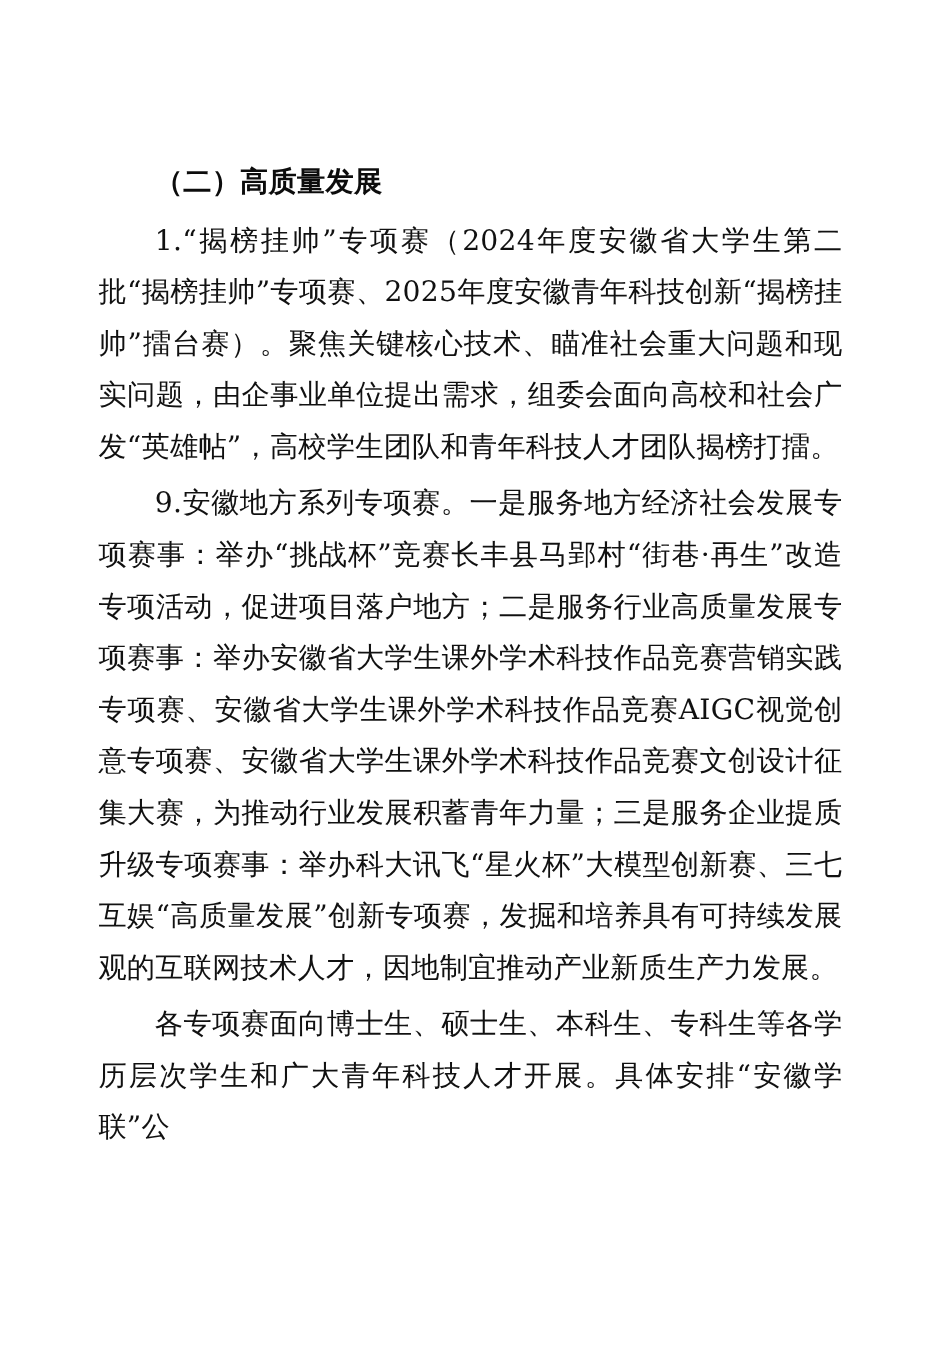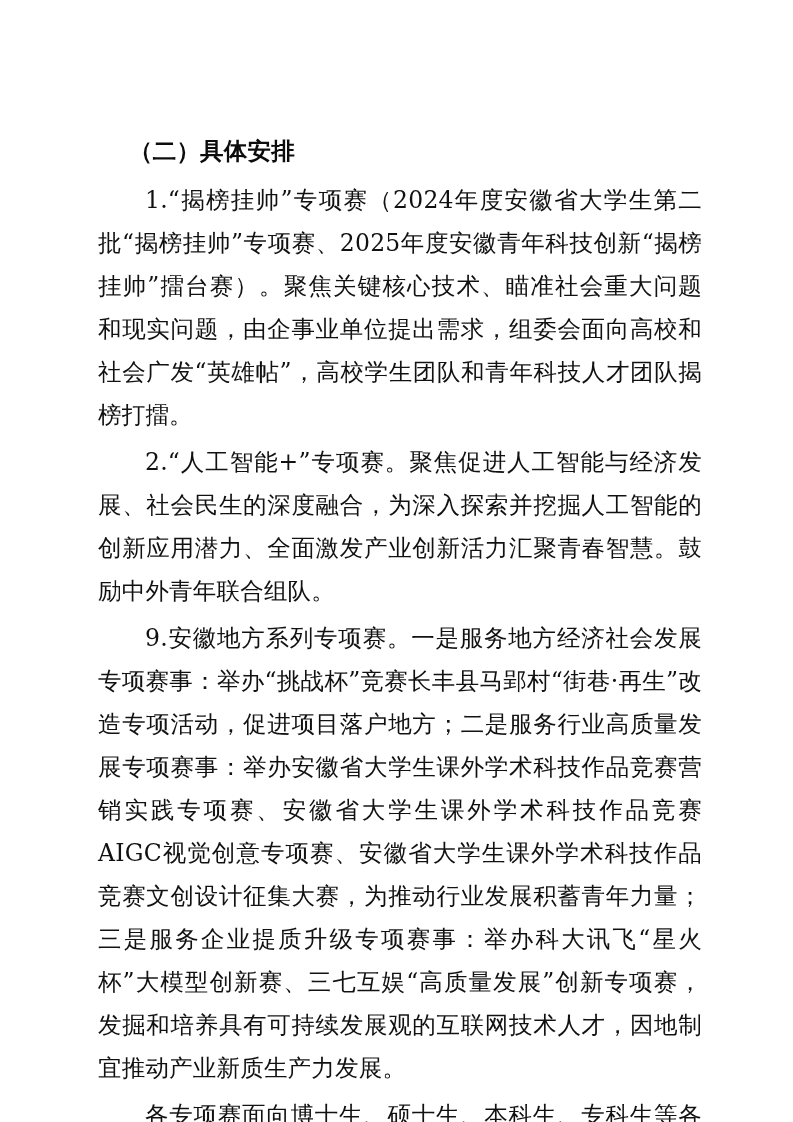--- a/index.html
+++ b/index.html
@@ -18,21 +18,21 @@
     position: relative;
     width: 793px;
     height: 1122px;
     box-sizing: border-box;
     padding: 130px 72px 60px 82px;
   }
   .doc-body {
     width: 620px;
   }
   p.para {
-    margin: 0 0 4px 16px;
+    margin: 0 0 4px 0;
     font-size: 23.5px;
     line-height: 43px;
     text-align: justify;
     text-justify: inter-ideograph;
     text-indent: 2em;
     letter-spacing: 0.2px;
     font-family: "DejaVu Serif", "Liberation Serif", serif;
     font-weight: 500;
     color: #111111;
   }
@@ -48,19 +48,18 @@
   }
   p.para:last-child {
     margin-bottom: 0;
   }
 </style>
 </head>
 <body>
 
 <div class="page">
   <div class="doc-body">
-    <p class="heading">（二）具体安排</p>
+    <p class="heading">（二）高质量发展</p>
     <p class="para">1.“揭榜挂帅”专项赛（2024年度安徽省大学生第二批“揭榜挂帅”专项赛、2025年度安徽青年科技创新“揭榜挂帅”擂台赛）。聚焦关键核心技术、瞄准社会重大问题和现实问题，由企事业单位提出需求，组委会面向高校和社会广发“英雄帖”，高校学生团队和青年科技人才团队揭榜打擂。</p>
-    <p class="para">2.“人工智能+”专项赛。聚焦促进人工智能与经济发展、社会民生的深度融合，为深入探索并挖掘人工智能的创新应用潜力、全面激发产业创新活力汇聚青春智慧。鼓励中外青年联合组队。</p>
     <p class="para">9.安徽地方系列专项赛。一是服务地方经济社会发展专项赛事：举办“挑战杯”竞赛长丰县马郢村“街巷·再生”改造专项活动，促进项目落户地方；二是服务行业高质量发展专项赛事：举办安徽省大学生课外学术科技作品竞赛营销实践专项赛、安徽省大学生课外学术科技作品竞赛AIGC视觉创意专项赛、安徽省大学生课外学术科技作品竞赛文创设计征集大赛，为推动行业发展积蓄青年力量；三是服务企业提质升级专项赛事：举办科大讯飞“星火杯”大模型创新赛、三七互娱“高质量发展”创新专项赛，发掘和培养具有可持续发展观的互联网技术人才，因地制宜推动产业新质生产力发展。</p>
     <p class="para">各专项赛面向博士生、硕士生、本科生、专科生等各学历层次学生和广大青年科技人才开展。具体安排“安徽学联”公</p>
   </div>
 </div>
 
 </body></html>

